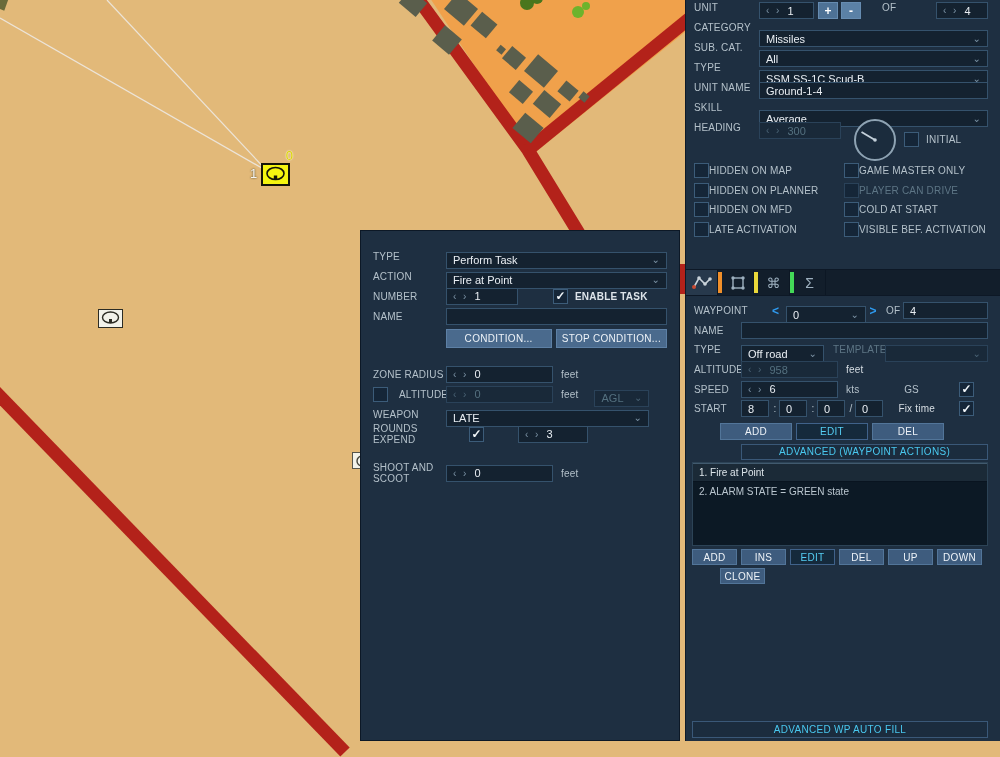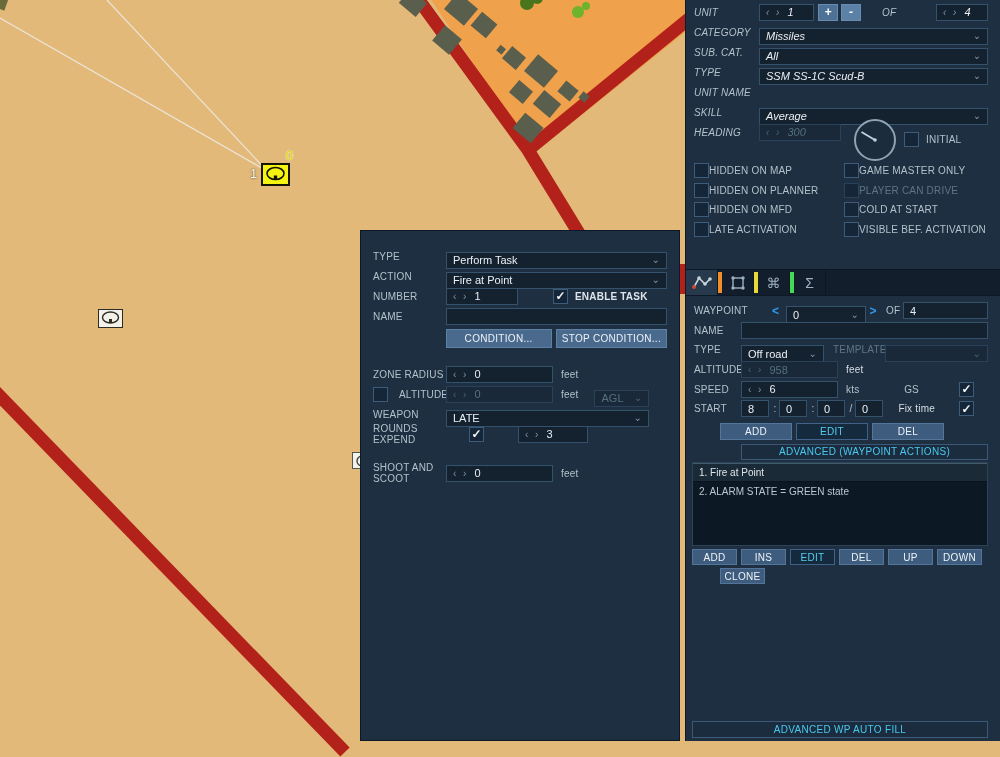--- a/index.html
+++ b/index.html
@@ -57,21 +57,21 @@
   .btn.active { background:#152a3c; border-color:#40628a; color:#55cef3; }
   .btn.adv { background:#1b2c3e; border:1px solid #3a5878; color:#49c8ef; }
   .btn.light { background:#4a6a8d; border-color:#5d80a5; height:19px; }
 
   
   .right-panel {
     position:absolute; left:685px; top:0; width:315px; height:741px;
     background:#1e2f41; border-left:1px solid #0e1a28;
   }
   .rp-sec { position:absolute; left:8px; right:12px; }
-  .row { display:flex; align-items:center; height:20px;font-style:italic; }
+  .row { display:flex; height:20px; }
   .row .lbl { width:65px; }
   .unit-form { top:2px; }
   .pm-btn {
     width:20px; height:17px; font-size:12px; font-weight:700; color:#fff;
     background:#4e7296; border:1px solid #668cb1; display:flex; align-items:center; justify-content:center;
   }
   .dial {
     position:absolute; left:168px; top:119px; width:42px; height:42px; border-radius:50%;
     border:2px solid #8ea3b3; background:#1b2c3d;
   }
@@ -320,20 +320,21 @@
       </div>
       <div class="row">
         <span class="lbl">TYPE</span>
         <div class="dd" style="flex:1">
           <span>SSM SS-1C Scud-B</span>
           <span class="ddc">⌄</span>
         </div>
       </div>
       <div class="row">
         <span class="lbl">UNIT NAME</span>
+        <div class="inp" style="flex:1">Ground-1-4</div>
       </div>
       <div class="row">
         <span class="lbl">SKILL</span>
         <div class="dd" style="flex:1">
           <span>Average</span>
           <span class="ddc">⌄</span>
         </div>
       </div>
       <div class="row">
         <span class="lbl">HEADING</span>

